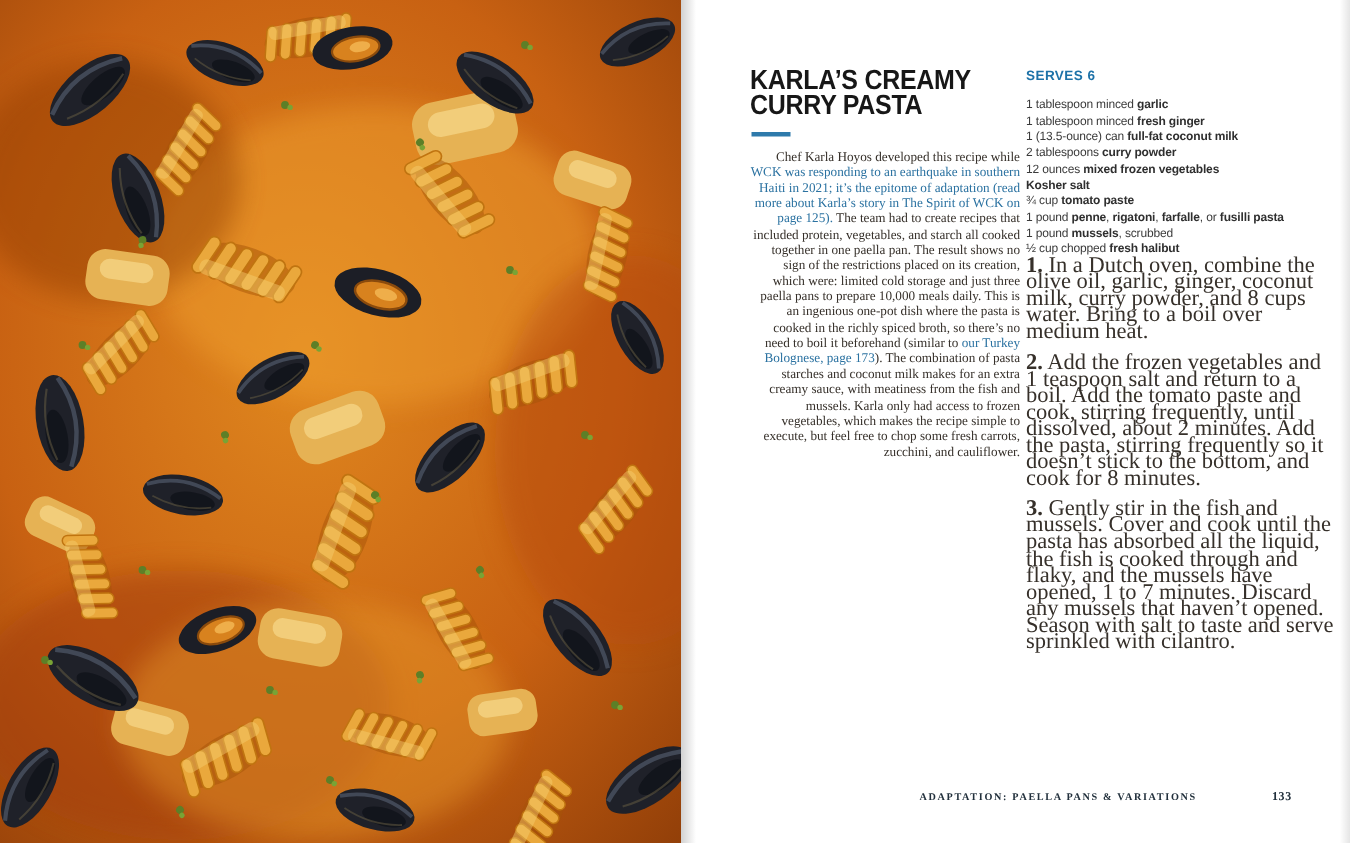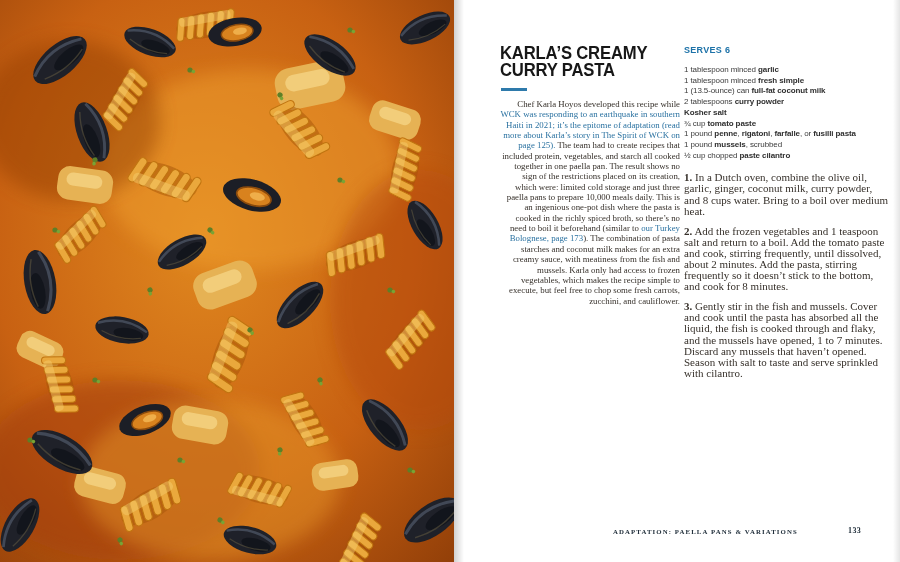--- a/index.html
+++ b/index.html
@@ -28,21 +28,21 @@
   .xref { color:#2b72a1; }
 
   .col2 { position:absolute; left:230px; top:45px; width:212px; }
   .serves { font-family:"Liberation Sans", sans-serif; font-weight:bold; font-size:9px;
     letter-spacing:.3px; color:#1d72a8; }
   .ingredients { margin-top:10px; font-family:"Liberation Sans", sans-serif; font-size:8px;
     letter-spacing:-0.1px; line-height:10.7px; color:#3b3b3b; }
   .ingredients .ing { padding-left:9px; text-indent:-9px; }
   .ingredients b { color:#2f2f2f; }
 
-  .steps { margin-top:11px; font-size:11px; line-height:11.1px; color:#36302a; width:206px; }
+  .steps { font-size:15px; line-height:11.1px; color:#36302a; width:206px; }
   .step { margin-bottom:9px; }
   .stepnum { font-weight:bold; }
 
   .footer-label { position:absolute; left:159px; top:528px; font-family:"Liberation Serif", serif;
     font-weight:bold; font-size:6.8px; letter-spacing:1.1px; color:#22303c; white-space:nowrap; }
   .page-number { position:absolute; left:394px; top:526px; font-family:"Liberation Serif", serif;
     font-weight:bold; font-size:8px; letter-spacing:.4px; color:#22303c; }
 </style>
 </head>
 <body>
@@ -183,28 +183,29 @@
       <span>CURRY PASTA</span>
     </h1>
     <div class="title-dash"></div>
 
     <p class="intro">Chef Karla Hoyos developed this recipe while <span class="xref">WCK was responding to an earthquake in southern Haiti in 2021; it’s the epitome of adaptation (read more about Karla’s story in The Spirit of WCK on page 125).</span> The team had to create recipes that included protein, vegetables, and starch all cooked together in one paella pan. The result shows no sign of the restrictions placed on its creation, which were: limited cold storage and just three paella pans to prepare 10,000 meals daily. This is an ingenious one-pot dish where the pasta is cooked in the richly spiced broth, so there’s no need to boil it beforehand (similar to <span class="xref">our Turkey Bolognese, page 173</span>). The combination of pasta starches and coconut milk makes for an extra creamy sauce, with meatiness from the fish and mussels. Karla only had access to frozen vegetables, which makes the recipe simple to execute, but feel free to chop some fresh carrots, zucchini, and cauliflower.</p>
 
     <div class="col2">
       <div class="serves">SERVES 6</div>
       <div class="ingredients">
           <div class="ing">1 tablespoon minced <b>garlic</b></div>
-          <div class="ing">1 tablespoon minced <b>fresh simple</b></div>
+          <div class="ing">1 tablespoon minced <b>fresh ginger</b></div>
           <div class="ing">1 (13.5-ounce) can <b>full-fat coconut milk</b></div>
           <div class="ing">2 tablespoons <b>curry powder</b></div>
+          <div class="ing">12 ounces <b>mixed frozen vegetables</b></div>
           <div class="ing"><b>Kosher salt</b></div>
           <div class="ing">¾ cup <b>tomato paste</b></div>
           <div class="ing">1 pound <b>penne</b>, <b>rigatoni</b>, <b>farfalle</b>, or <b>fusilli pasta</b></div>
           <div class="ing">1 pound <b>mussels</b>, scrubbed</div>
-          <div class="ing">½ cup chopped <b>paste cilantro</b></div>
+          <div class="ing">½ cup chopped <b>fresh halibut</b></div>
         </div>
       <div class="steps">
           <p class="step"><b class="stepnum">1.</b> <span>In a Dutch oven, combine the olive oil, garlic, ginger, coconut milk, curry powder, and 8 cups water. Bring to a boil over medium heat.</span></p>
           <p class="step"><b class="stepnum">2.</b> <span>Add the frozen vegetables and 1 teaspoon salt and return to a boil. Add the tomato paste and cook, stirring frequently, until dissolved, about 2 minutes. Add the pasta, stirring frequently so it doesn’t stick to the bottom, and cook for 8 minutes.</span></p>
           <p class="step"><b class="stepnum">3.</b> <span>Gently stir in the fish and mussels. Cover and cook until the pasta has absorbed all the liquid, the fish is cooked through and flaky, and the mussels have opened, 1 to 7 minutes. Discard any mussels that haven’t opened. Season with salt to taste and serve sprinkled with cilantro.</span></p>
         </div>
     </div>
 
     <div class="footer-label">ADAPTATION: PAELLA PANS &amp; VARIATIONS</div>
     <div class="page-number">133</div>

